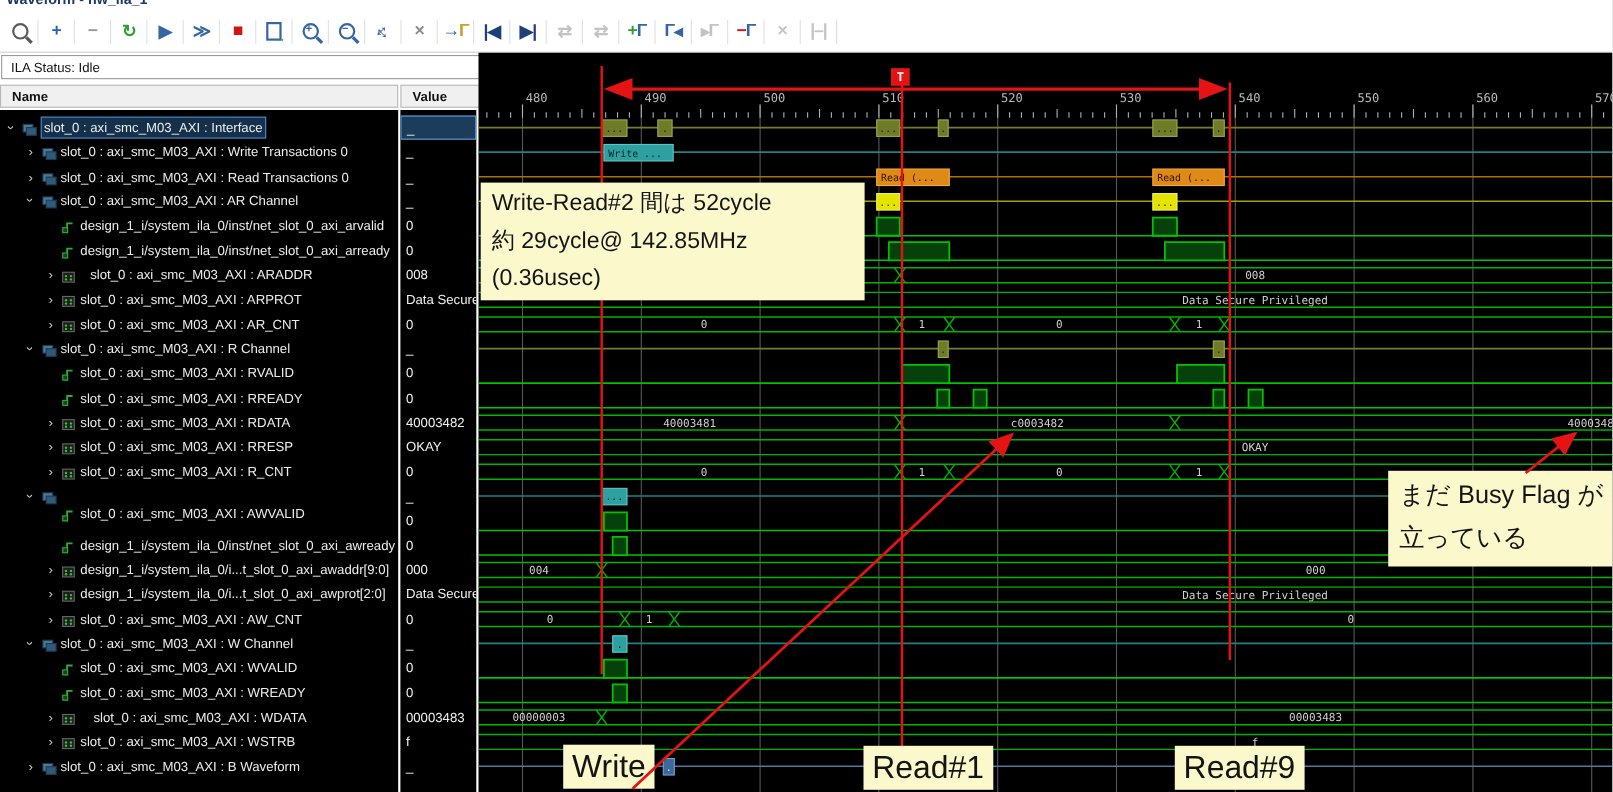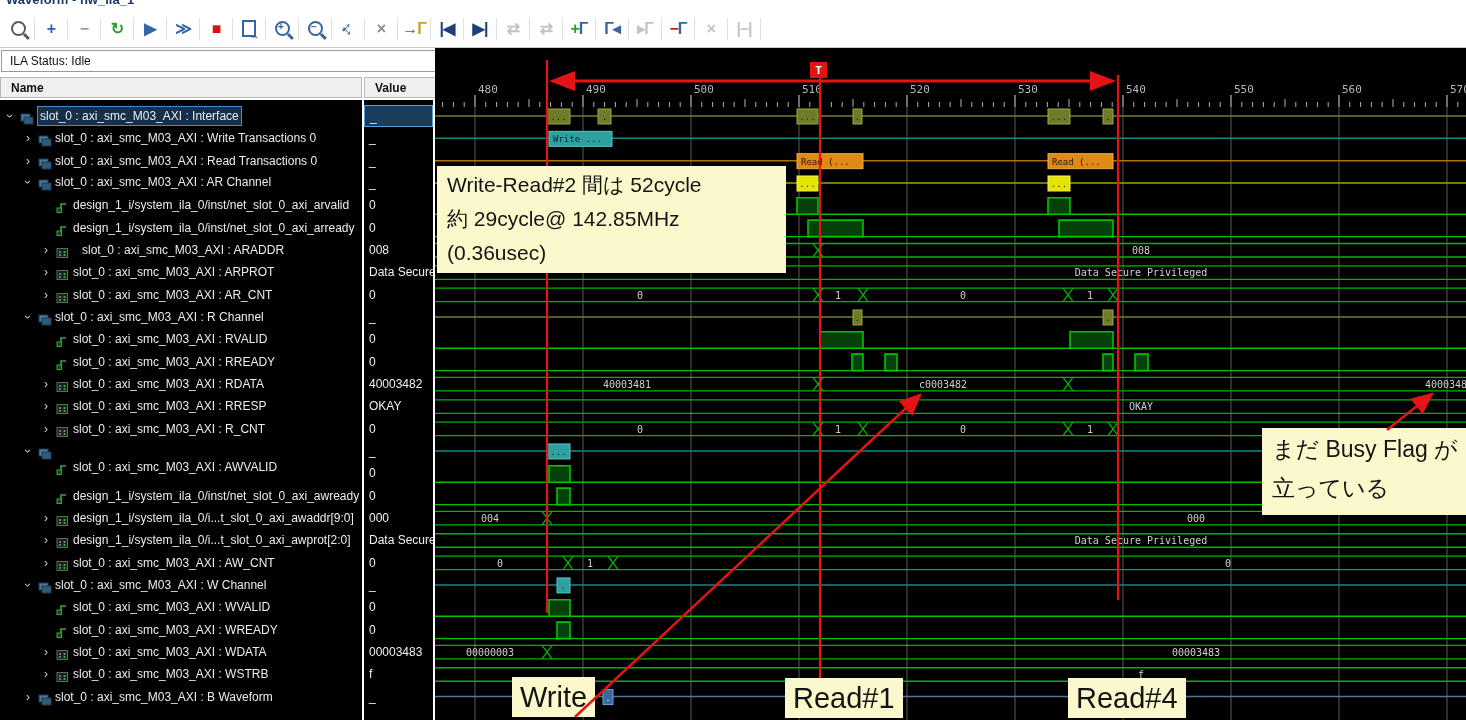--- a/index.html
+++ b/index.html
@@ -392,21 +392,21 @@
         </div>
         <div class="trow" style="top: 540.92px;">
           <span class="exp" style="left:40px">›</span>
           <span class="tico" style="left:56px"><svg width="13" height="12" viewBox="0 0 13 12">
               <rect x="1" y="1.5" width="10.5" height="9" fill="#1e1e1e" stroke="#666"></rect>
               <circle cx="4" cy="5" r="1.1" fill="#38c038"></circle>
               <circle cx="8.5" cy="5" r="1.1" fill="#38c038"></circle>
               <circle cx="4" cy="8" r="1.1" fill="#38c038"></circle>
               <circle cx="8.5" cy="8" r="1.1" fill="#38c038"></circle>
             </svg></span>
-          <span class="tname" style="left:73px">slot_0 : axi_smc_M03_AXI : WDATA</span>
+          <span class="tname" style="left:85px">slot_0 : axi_smc_M03_AXI : WDATA</span>
         </div>
         <div class="trow" style="top: 563.25px;">
           <span class="exp" style="left:40px">›</span>
           <span class="tico" style="left:56px"><svg width="13" height="12" viewBox="0 0 13 12">
               <rect x="1" y="1.5" width="10.5" height="9" fill="#1e1e1e" stroke="#666"></rect>
               <circle cx="4" cy="5" r="1.1" fill="#38c038"></circle>
               <circle cx="8.5" cy="5" r="1.1" fill="#38c038"></circle>
               <circle cx="4" cy="8" r="1.1" fill="#38c038"></circle>
               <circle cx="8.5" cy="8" r="1.1" fill="#38c038"></circle>
             </svg></span>
@@ -719,21 +719,21 @@
       <div>Write-Read#2 間は 52cycle</div>
       <div>約 29cycle@ 142.85MHz</div>
       <div>(0.36usec)</div>
     </div>
     <div class="callout" id="co2" style="left: 827px; top: 380px; width: 206px; height: 87px;">
       <div>まだ Busy Flag が</div>
       <div>立っている</div>
     </div>
     <div class="tlabel" id="lw" style="left: 77px; top: 629px;">Write</div>
     <div class="tlabel" id="lr1" style="left: 350px; top: 630px;">Read#1</div>
-    <div class="tlabel" id="lr2" style="left: 633px; top: 630px;">Read#4</div>
+    <div class="tlabel" id="lr2" style="left: 633px; top: 630px;">Read#9</div>
   <svg id="overlay" width="1031" height="672">
         <defs>
           <marker id="ah" markerWidth="9" markerHeight="8" refX="8" refY="4" orient="auto">
             <path d="M0,0 L9,4 L0,8 Z" fill="#e41414"></path>
           </marker>
         </defs>
         <line x1="140" y1="669" x2="485" y2="347" stroke="#e41414" stroke-width="2.5" marker-end="url(#ah)"></line>
         <line x1="952" y1="382" x2="997" y2="346" stroke="#e41414" stroke-width="2.5" marker-end="url(#ah)"></line>
       </svg>
     </div>

